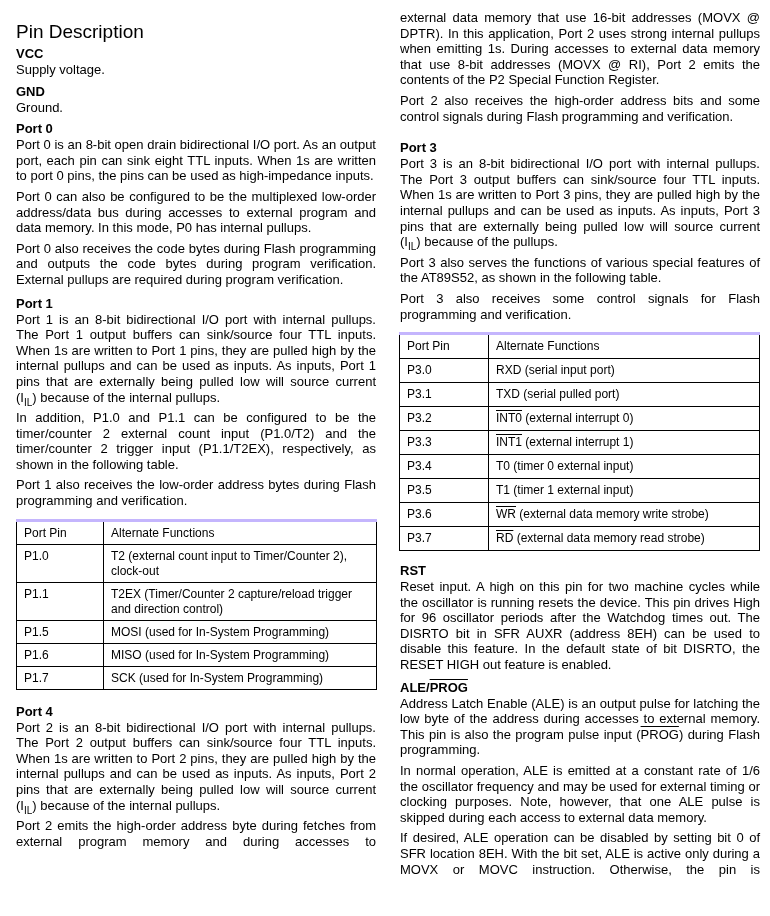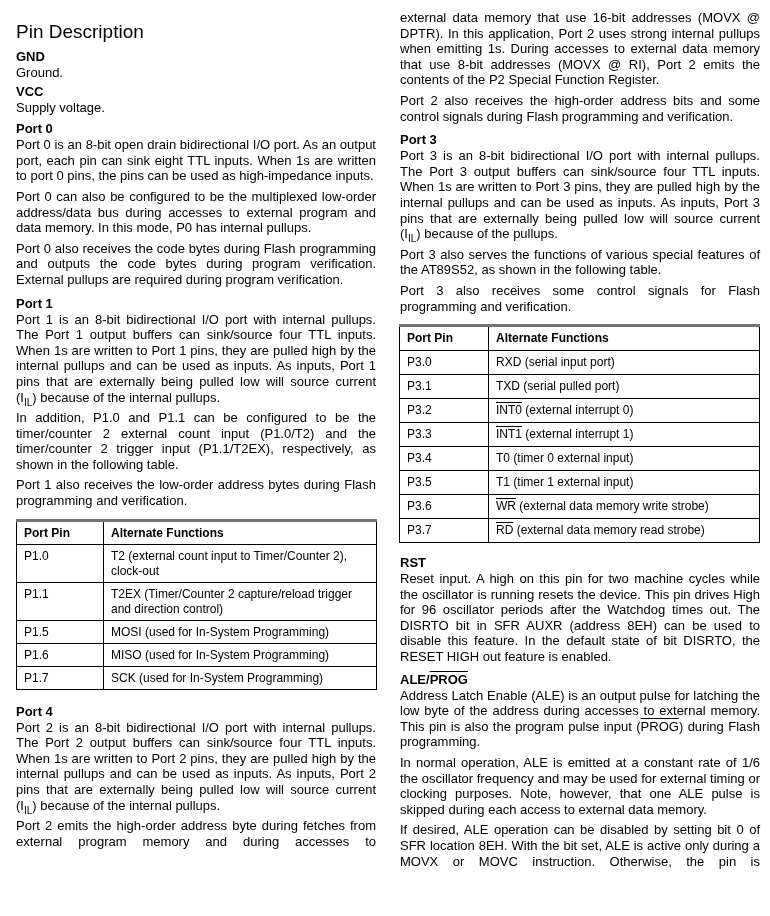--- a/index.html
+++ b/index.html
@@ -23,41 +23,41 @@
   .gap { margin-top: 5px; }
   .ovl { text-decoration: overline; }
   sub { font-size: 10px; line-height: 0; }
   table {
     border-collapse: collapse; font-size: 12px; margin-top: 10px;
   }
   table th, table td {
     border: 1px solid #000; text-align: left; vertical-align: top;
     padding: 4px 7px 3px 7px; line-height: 15px;
   }
-  table thead th { border-top: 3px solid #737373; font-weight: bold; }
+  table thead th { border-top: 3px solid #c4b5fd; font-weight: normal; }
   .t-left { width: 361px; }
   .t-left .c1 { width: 72px; }
   .t-right { width: 361px; }
   .t-right .c1 { width: 74px; }
   .t-right td, .t-right th { padding-top: 4px; padding-bottom: 4px; }
 </style>
 </head>
 <body>
 
 <div class="col col-left">
   <h1>Pin Description</h1>
 
+  <div class="sec" style="margin-top:3px">
+    <h2>VCC</h2>
+    <p>Supply voltage.</p>
+  </div>
+
   <div class="sec">
     <h2>GND</h2>
     <p>Ground.</p>
-  </div>
-
-  <div class="sec" style="margin-top:3px">
-    <h2>VCC</h2>
-    <p>Supply voltage.</p>
   </div>
 
   <div class="sec">
     <h2>Port 0</h2>
     <p>Port 0 is an 8-bit open drain bidirectional I/O port. As an output port, each pin can sink eight TTL inputs. When 1s are written to port 0 pins, the pins can be used as high-impedance inputs.</p>
     <p class="gap">Port 0 can also be configured to be the multiplexed low-order address/data bus during accesses to external program and data memory. In this mode, P0 has internal pullups.</p>
     <p class="gap">Port 0 also receives the code bytes during Flash programming and outputs the code bytes during program verification. External pullups are required during program verification.</p>
   </div>
 
   <div class="sec" style="margin-top:8px">
@@ -102,21 +102,21 @@
     <h2>Port 4</h2>
     <p><span>Port 2 is an 8-bit bidirectional I/O port with internal pullups. The Port 2 output buffers can sink/source four TTL inputs. When 1s are written to Port 2 pins, they are pulled high by the internal pullups and can be used as inputs. As inputs, Port 2 pins that are externally being pulled low will source current (I</span><sub>IL</sub><span>) because of the internal pullups.</span></p>
     <p class="gap" style="text-align-last: justify;">Port 2 emits the high-order address byte during fetches from external program memory and during accesses to</p>
   </div>
 </div>
 
 <div class="col col-right">
   <p style="margin-top:10px">external data memory that use 16-bit addresses (MOVX @ DPTR). In this application, Port 2 uses strong internal pullups when emitting 1s. During accesses to external data memory that use 8-bit addresses (MOVX @ RI), Port 2 emits the contents of the P2 Special Function Register.</p>
   <p class="gap">Port 2 also receives the high-order address bits and some control signals during Flash programming and verification.</p>
 
-  <div class="sec" style="margin-top:8px">
+  <div class="sec" style="margin-top:16px">
     <h2>Port 3</h2>
     <p><span>Port 3 is an 8-bit bidirectional I/O port with internal pullups. The Port 3 output buffers can sink/source four TTL inputs. When 1s are written to Port 3 pins, they are pulled high by the internal pullups and can be used as inputs. As inputs, Port 3 pins that are externally being pulled low will source current (I</span><sub>IL</sub><span>) because of the pullups.</span></p>
     <p class="gap">Port 3 also serves the functions of various special features of the AT89S52, as shown in the following table.</p>
     <p class="gap">Port 3 also receives some control signals for Flash programming and verification.</p>
 
     <table class="t-right" style="margin-left:-1px">
       <thead>
         <tr>
           <th class="c1">Port Pin</th>
           <th>Alternate Functions</th>

